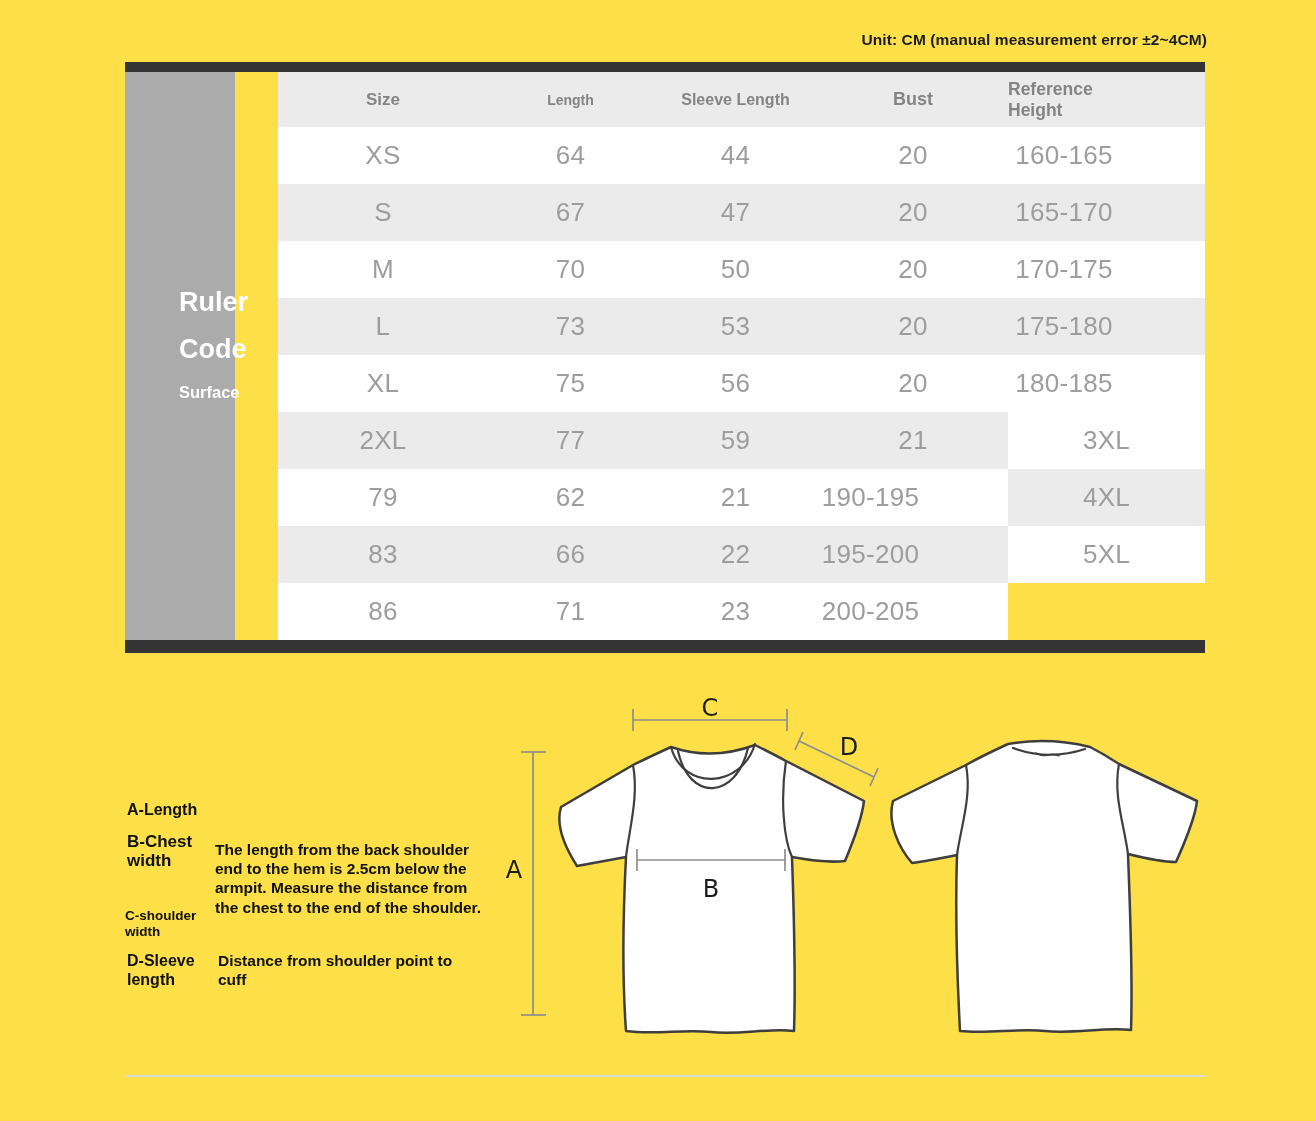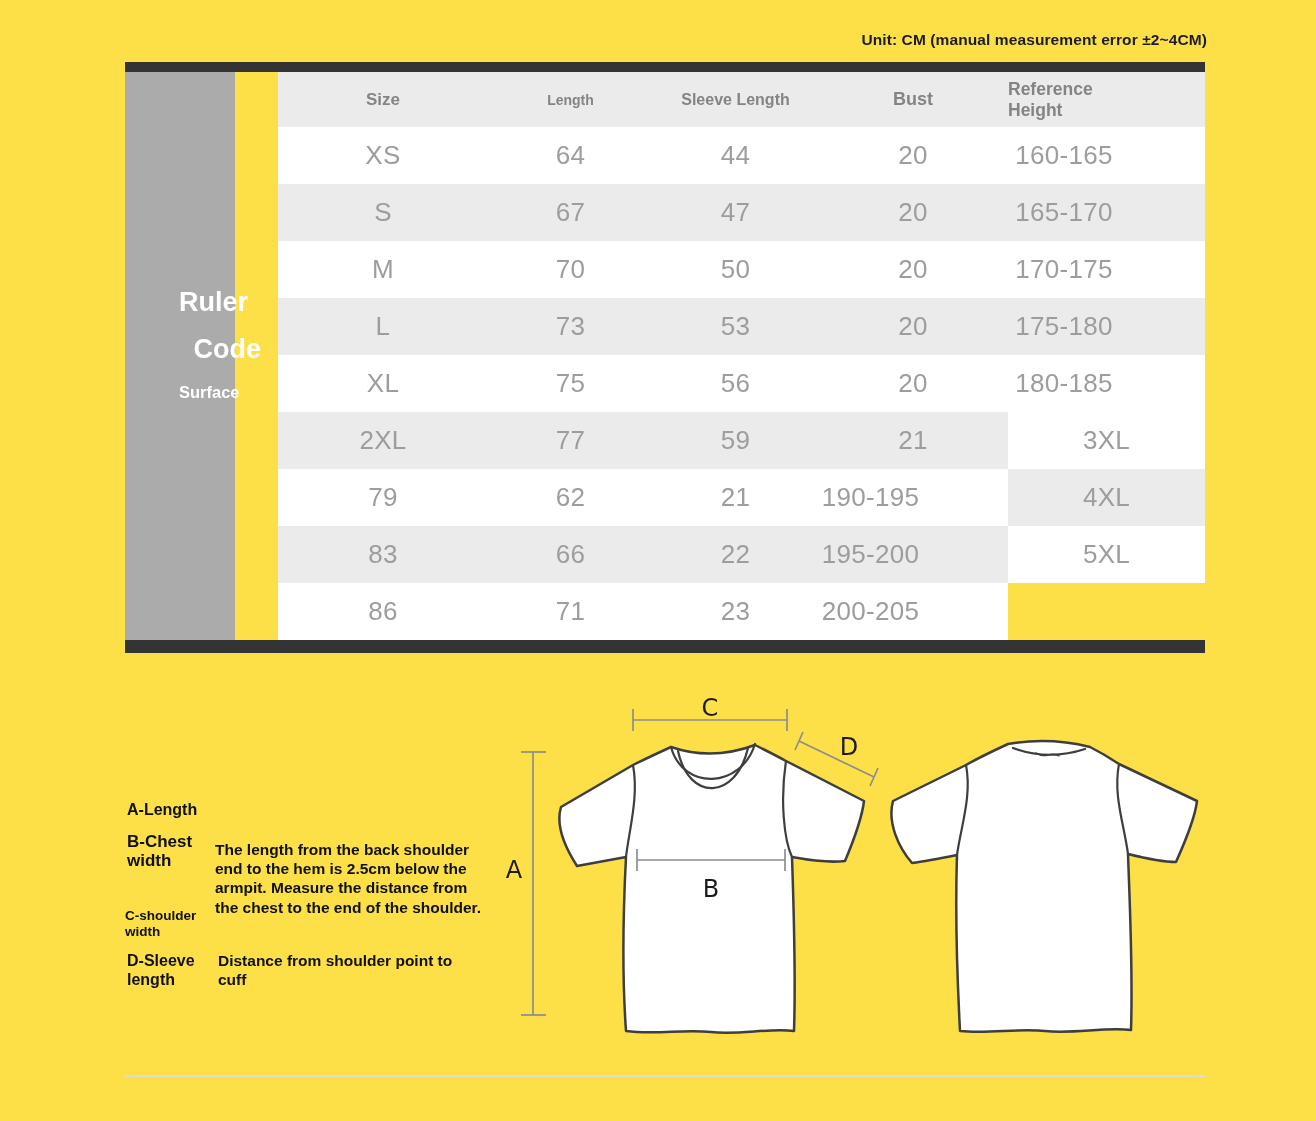--- a/index.html
+++ b/index.html
@@ -15,21 +15,21 @@
   
   .table-wrap{position:absolute;left:125px;top:62px;width:1080px;}
   .bar{width:1080px;background:#343434;}
   .bar.top{height:10px;}
   .bar.bottom{height:13px;}
   .table-body{display:flex;width:1080px;}
   .sidebar{position:relative;width:110px;height:568px;background:#ababab;flex:0 0 110px;}
   .sb{position:absolute;left:0;width:110px;box-sizing:border-box;padding-left:28px;
       color:#ffffff;font-weight:700;white-space:nowrap;margin-left:26px;}
   .sb1{top:215px;font-size:27px;}
-  .sb2{top:262px;font-size:27px;text-align:right;}
+  .sb2{top:262px;font-size:27px;}
   .sb3{top:311px;font-size:16.5px;}
   .grid{
     display:grid;width:970px;
     grid-template-columns:210px 165px 165px 190px 1fr;
     grid-template-rows:55px repeat(9,57px);
     margin-left:43px;
   }
   .cell{display:flex;align-items:center;justify-content:center;box-sizing:border-box;}
   .cell.c4{padding-right:85px;}
   .hcell{background:#ebebeb;color:#848484;font-weight:700;}

